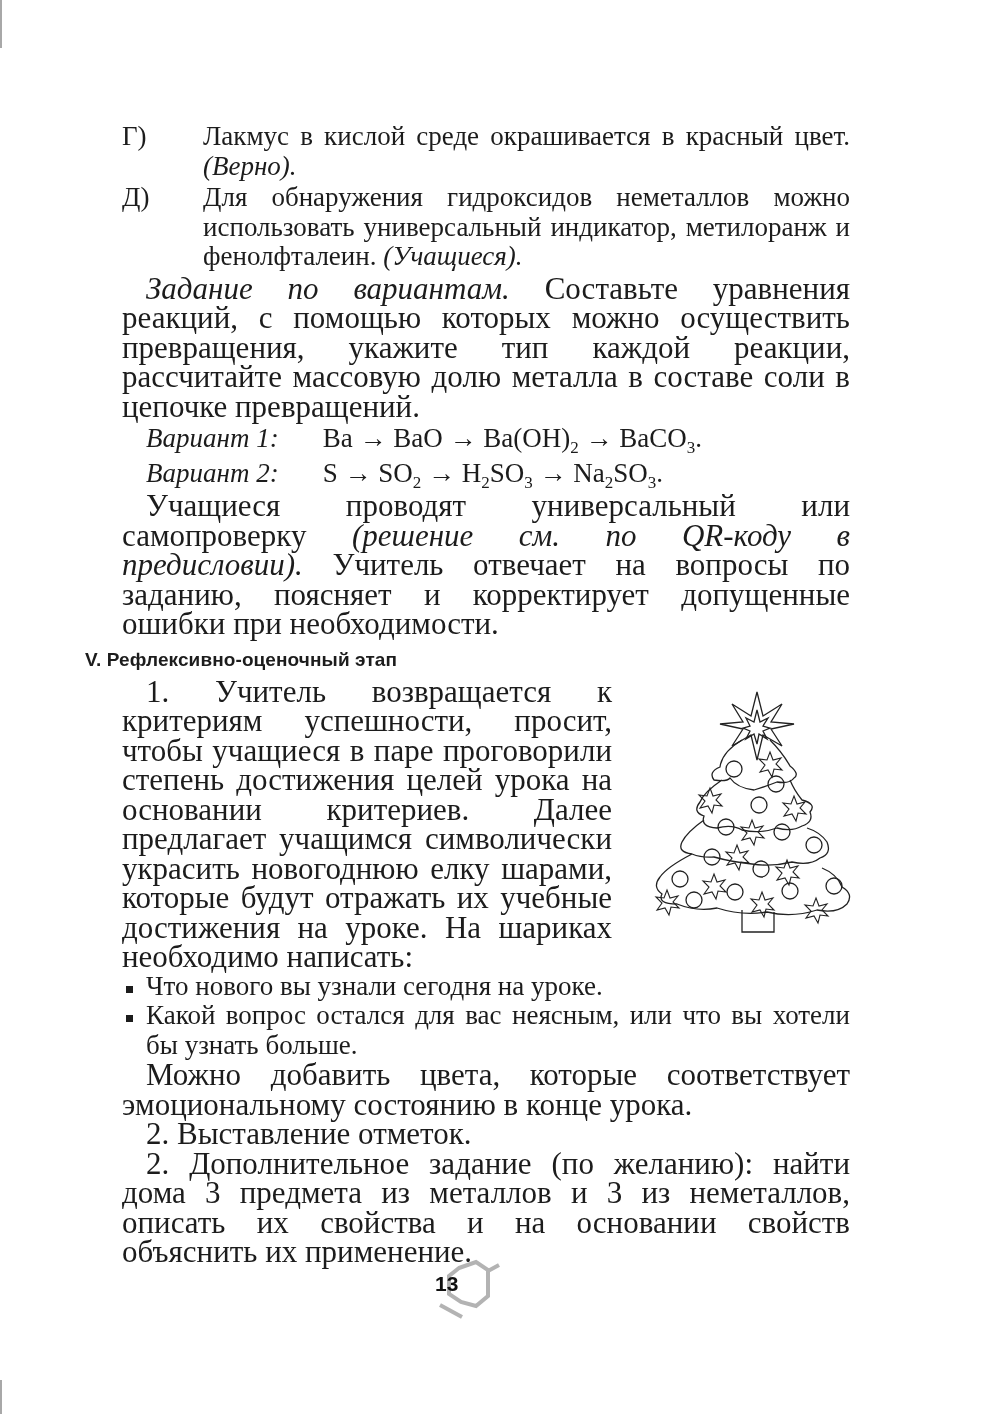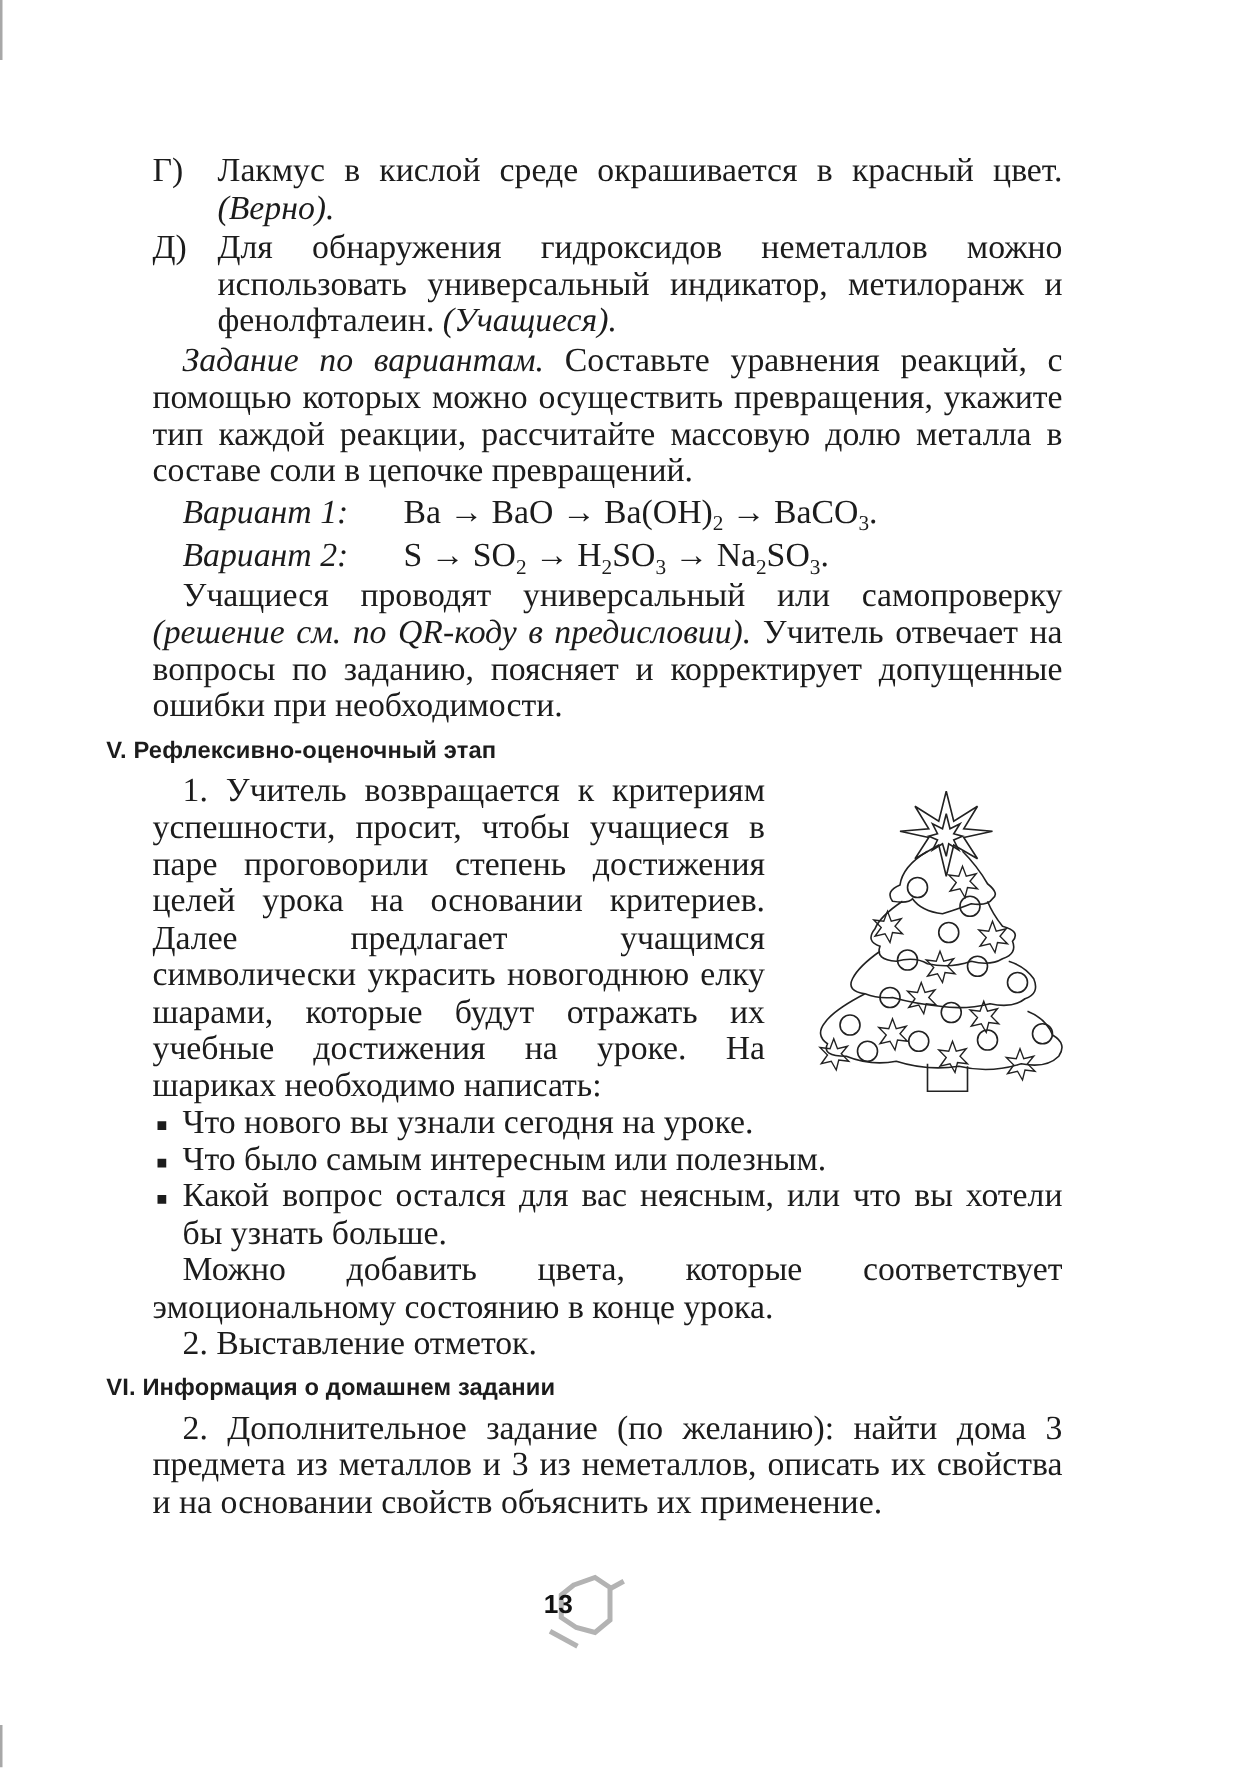--- a/index.html
+++ b/index.html
@@ -1,25 +1,25 @@
 <!DOCTYPE html>
 <html><head>
 <meta charset="utf-8">
 <style>
   html, body { margin: 0; padding: 0; background: #ffffff; }
   body { width: 1000px; height: 1414px; position: relative; overflow: hidden;
          font-family: "Liberation Serif", "DejaVu Serif", serif; color: #1c1c1c; }
   .edge-mark { position: absolute; left: 0; width: 2px; background: #a8a8a8; }
   .page { position: absolute; left: 122px; top: 122px; width: 728px; }
-  .p { font-size: 27px; line-height: 29.5px; margin: 0; text-align: justify; }
+  .p { font-size: 31px; line-height: 29.5px; margin: 0; text-align: justify; }
   .p.indent { text-indent: 24px; }
   .it { font-style: italic; }
   .item { display: flex; font-size: 27px; line-height: 29.5px; margin-bottom: 2px; }
   .item .mark { flex: 0 0 52px; }
-  .item .txt { flex: 1; text-align: justify; }
+  .item .txt { flex: 1; text-align: justify; margin-left: 29px; }
   .heading { font-family: "Liberation Sans", "DejaVu Sans", sans-serif; font-weight: bold;
              font-size: 19px; margin: 9px 0 5px -37px; line-height: 24px; letter-spacing: 0.1px; }
   .formula { font-size: 27px; line-height: 35px; padding-left: 24px; }
   .formula .lbl { font-style: italic; display: inline-block; width: 170px; }
   sub { font-size: 17px; vertical-align: -6px; line-height: 0; }
   .float-wrap { position: relative; }
   .tree { position: absolute; right: -12px; top: 5px; width: 220px; height: 255px; }
   .narrow { width: 490px; }
   .bullet { display: flex; font-size: 27px; line-height: 29.5px; padding-left: 0; }
   .bullet .sq { flex: 0 0 24px; position: relative; }
@@ -117,31 +117,26 @@
       </g>
     </svg>
   </div>
 
   <div class="bullet">
     <span class="sq"></span>
     <span class="txt">Что нового вы узнали сегодня на уроке.</span>
   </div>
   <div class="bullet">
     <span class="sq"></span>
-    <span class="txt">Что было самым интересным или полезным.</span>
-  </div>
-  <div class="bullet">
-    <span class="sq"></span>
     <span class="txt">Какой вопрос остался для вас неясным, или что вы хотели бы узнать больше.</span>
   </div>
 
   <p class="p indent">Можно добавить цвета, которые соответствует эмоциональному состоянию в конце урока.</p>
   <p class="p indent">2. Выставление отметок.</p>
 
-  <div class="heading">VI. Информация о домашнем задании</div>
   <p class="p indent">2. Дополнительное задание (по желанию): найти дома 3 предмета из металлов и 3 из неметаллов, описать их свойства и на основании свойств объяснить их применение.</p>
 </div>
 
 <div class="page-num">
   <svg width="70" height="70" viewBox="0 0 70 70">
     <polygon points="24,10 41,4 53,12 53,38 41,48 26,44 14,36 14,18" fill="none" stroke="#b3b3b3" stroke-width="4"></polygon>
     <line x1="53" y1="13" x2="64" y2="7" stroke="#b3b3b3" stroke-width="4"></line>
     <line x1="5" y1="47" x2="27" y2="59" stroke="#b3b3b3" stroke-width="4"></line>
   </svg>
   <span>13</span>

